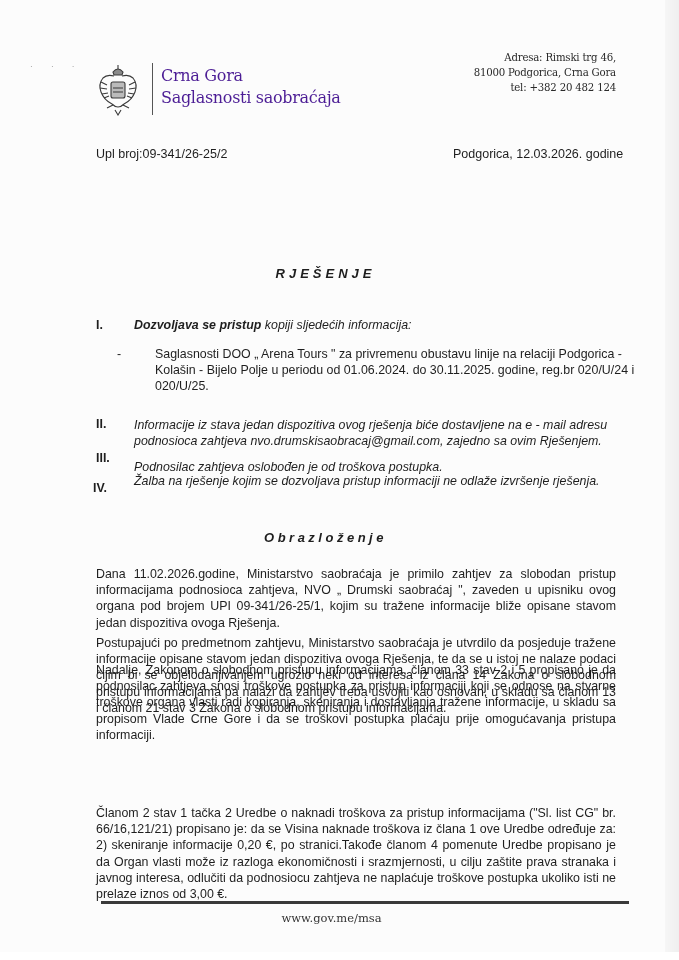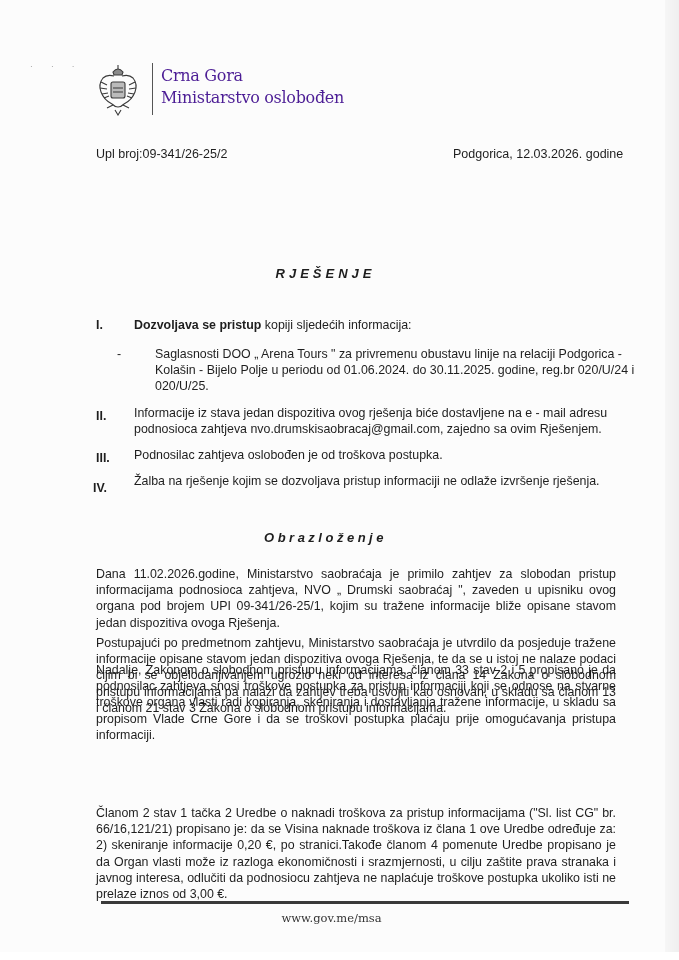--- a/index.html
+++ b/index.html
@@ -40,32 +40,32 @@
 
     .text { position: absolute; left: 96px; width: 520px; font-size: 12.4px; line-height: 16px; text-align: justify; }
     .text-intro { top: 181px; }
 
     .heading { position: absolute; left: 0; width: 679px; text-align: center; font-weight: bold; font-style: italic; font-size: 13px; }
     .heading-decision { top: 266px; letter-spacing: 4px; left: -14px; }
     .heading-reasoning { top: 530px; letter-spacing: 3.5px; left: -14px; }
 
     .item { position: absolute; left: 96px; width: 540px; font-size: 12.4px; line-height: 16px; }
     .item .num { position: absolute; left: 0; top: 0; font-weight: bold; width: 30px; }
-    .item .body { position: absolute; left: 38px; width: 500px; }
+    .item .body { position: absolute; left: 38px; width: 500px; font-style: italic; }
     .item-1 { top: 317px; }
     .sub-item { position: absolute; left: 117px; top: 346px; width: 510px; font-size: 12.4px; line-height: 16px; }
     .sub-item .dash { position: absolute; left: 0; top: 0; }
     .sub-item .body { position: absolute; left: 17px; width: 485px; margin-left: 21px; }
     .item-2 { top: 405px; }
     .item-3 { top: 447px; }
     .item-4 { top: 473px; }
-    .item-2 .num { top: 3px; }
+    .item-2 .num { top: 11px; }
     .item-3 .num { top: 3px; }
     .item-4 .num { top: 7px; left: -3px; }
-    .item-2 .body, .item-3 .body { left: 38px; }
+    .item-2 .body, .item-3 .body { left: 38px; margin-top: 12px; }
     .item-4 .body { left: 38px; top: 0; }
 
     .para { position: absolute; left: 96px; width: 520px; font-size: 12.4px; line-height: 16.2px; text-align: justify; }
     .p1 { top: 566px; }
     .p2 { top: 635px; }
     .p3 { top: 662px; }
     .p4 { top: 805px; }
 
     .footer-rule { position: absolute; left: 101px; top: 901px; width: 528px; height: 3px; background: #3a3a3a; }
     .footer-url { position: absolute; left: 0; width: 679px; top: 911px; text-align: center;
@@ -89,22 +89,27 @@
       <path d="M40 18 L34 21 M41 24 L34 25 M39 30 L33 29 M37 34 L32 32"></path>
       <rect x="16" y="18" width="14" height="16" rx="2" fill="#bbbbbb"></rect>
       <path d="M18 24 L28 24 M18 28 L28 28"></path>
       <path d="M17 40 Q23 46 29 40"></path>
       <path d="M12 44 L18 41 M34 44 L28 41"></path>
       <path d="M20 46 L23 51 L26 46"></path>
     </g>
   </svg>
   <div class="header-divider"></div>
   <div class="org-country">Crna Gora</div>
-  <div class="org-ministry">Ministarstvo oslobođen</div>
+  <div class="org-ministry">Saglasnosti saobraćaja</div>
 
+  <div class="contact">
+    <div>Adresa: Rimski trg 46,</div>
+    <div>81000 Podgorica, Crna Gora</div>
+    <div>tel: +382 20 482 124</div>
+  </div>
 
   <div class="ref-number">Upl broj:09-341/26-25/2</div>
   <div class="place-date">Podgorica, 12.03.2026. godine</div>
 
 
   <div class="heading heading-decision">RJEŠENJE</div>
 
   <div class="item item-1">
     <span class="num">I.</span>
     <span class="body"><b>Dozvoljava se pristup</b><span> kopiji sljedećih informacija:</span></span>

